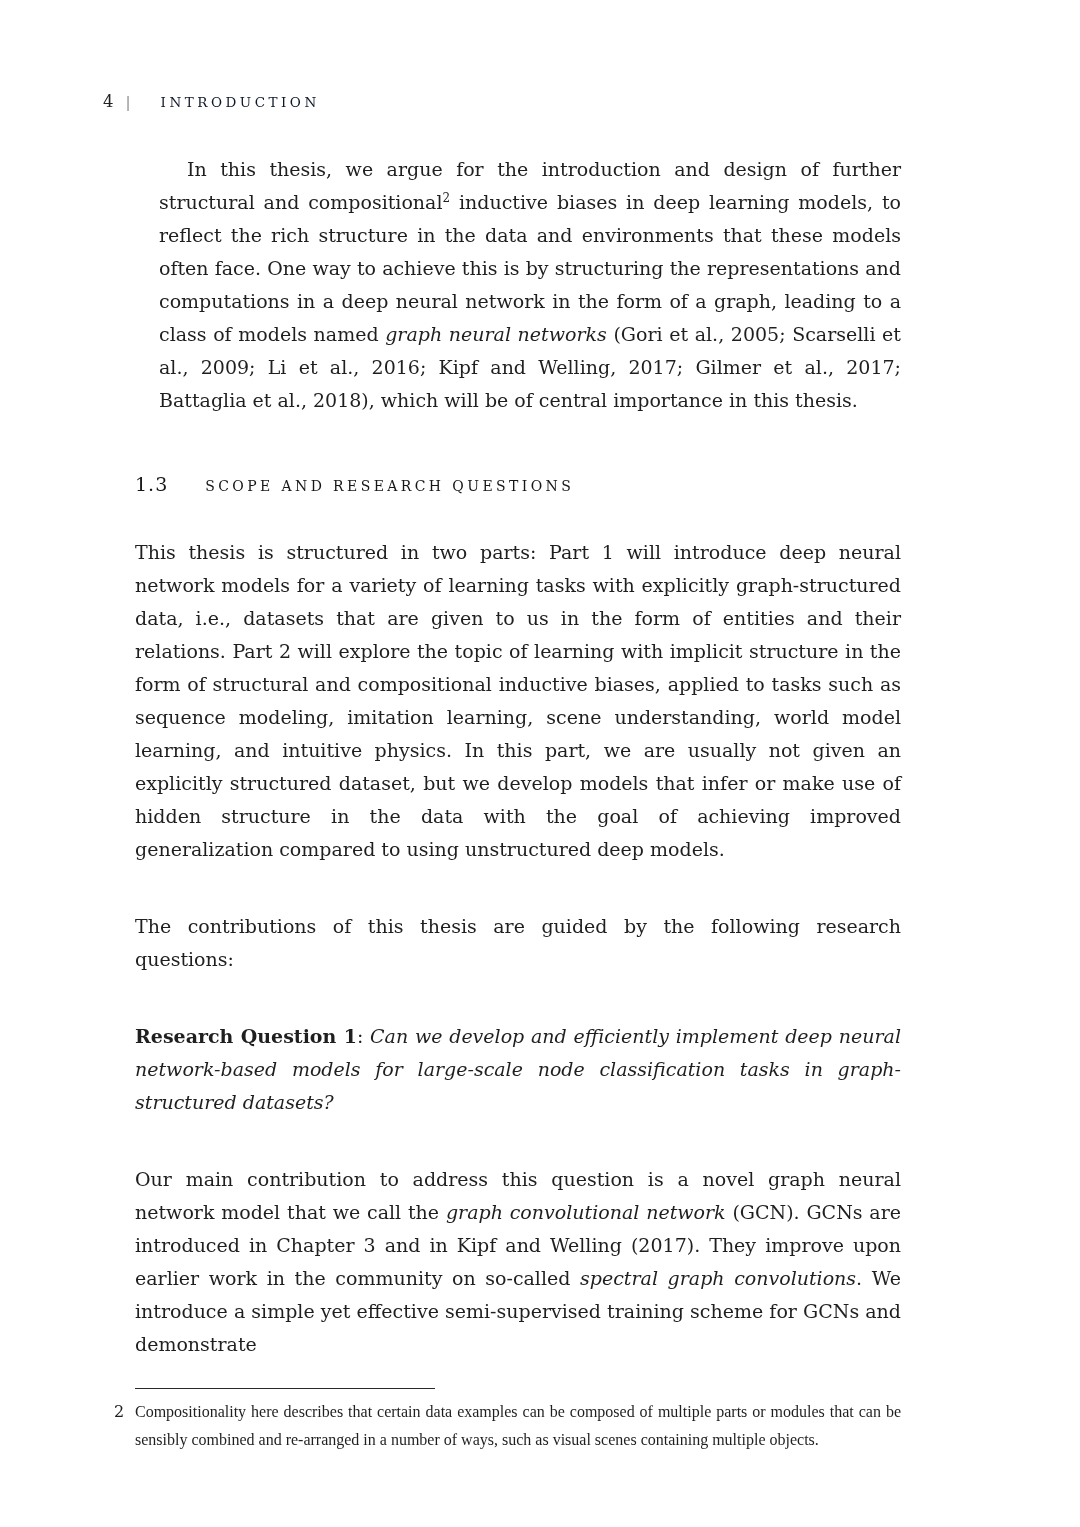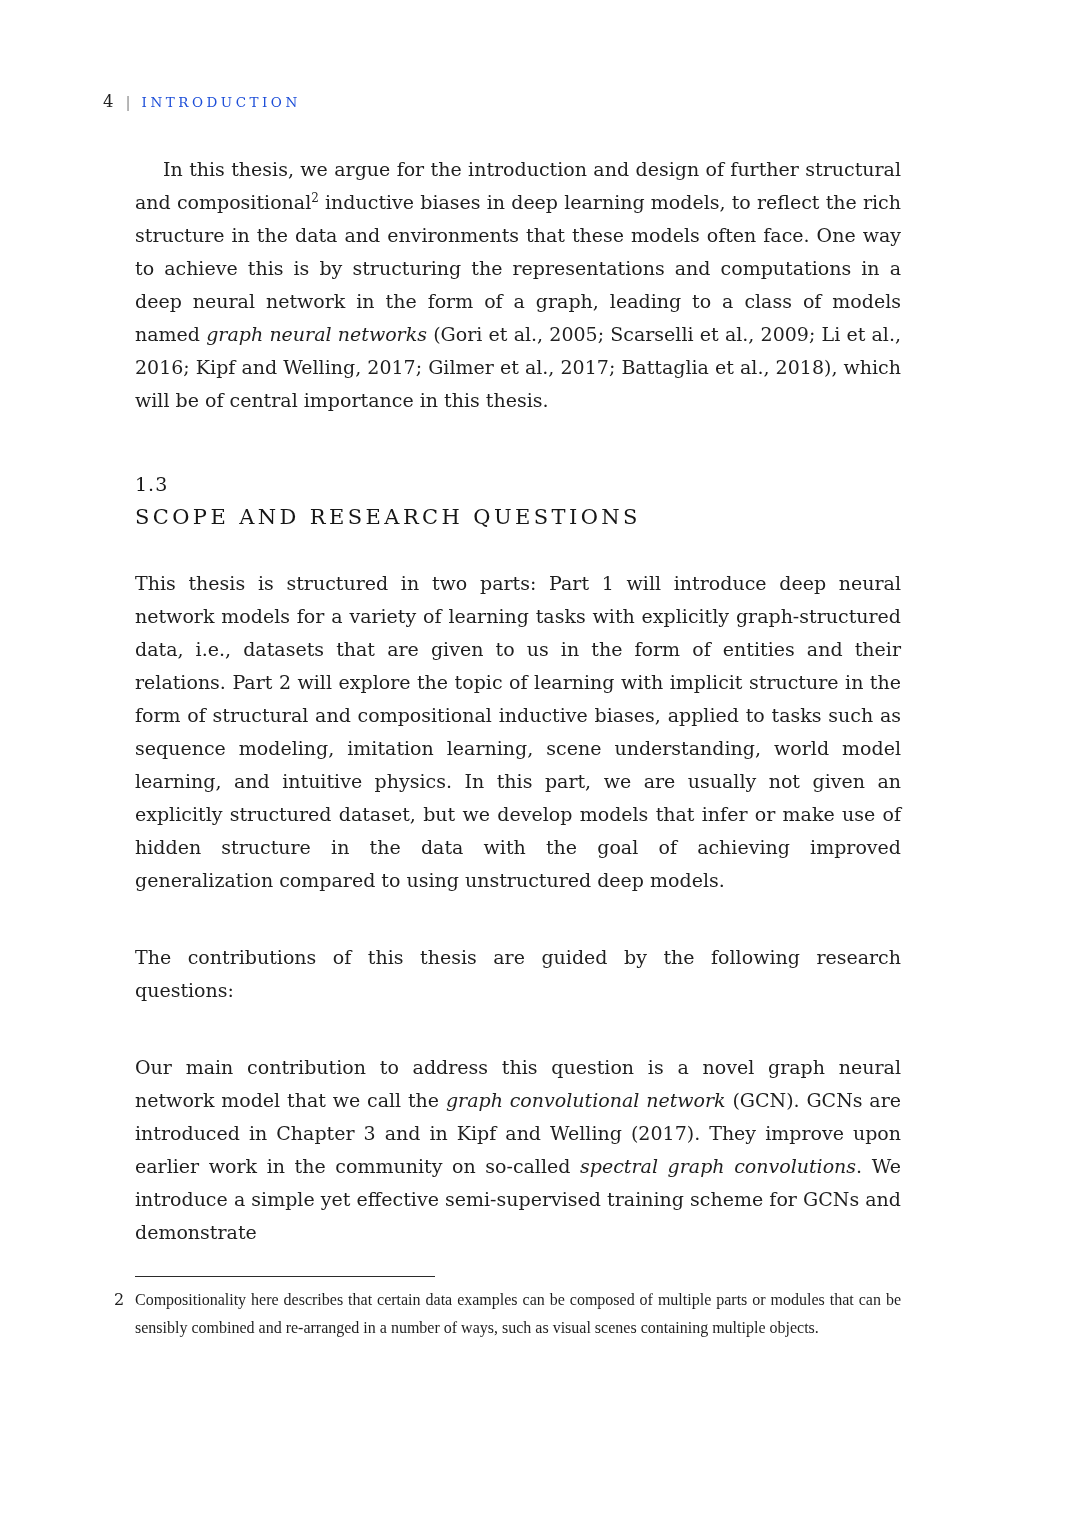--- a/index.html
+++ b/index.html
@@ -18,45 +18,44 @@
   }
   .running-header {
     position: absolute;
     top: 92px;
     left: 103px;
     display: flex;
     align-items: baseline;
   }
   .pagenum { font-size: 16.5px; color: #222; }
   .hdr-sep { margin: 0 11px 0 12px; color: #8a8a8a; font-size: 15px; }
-  .running-head { font-size: 13.5px; letter-spacing: 3.5px; color: #1d4ed8; }
+  .running-head { font-size: 13.5px; letter-spacing: 3.5px; color: #0f172a; margin-left: 19px; }
 
   .text-block {
     position: absolute;
     top: 153px;
     left: 135px;
     width: 766px;
     font-size: 19px;
     line-height: 33px;
     text-align: justify;
   }
   p { margin: 0; }
-  .indent { text-indent: 28px; }
+  .indent { text-indent: 28px; margin-left: 24px; }
   .gap { margin-top: 44px; }
 
   .section-heading {
     margin: 51px 0 33px 0;
     font-weight: 400;
     display: flex;
     align-items: baseline;
     text-align: left;
-    flex-direction: column;
   }
   .sec-num { font-size: 19px; letter-spacing: 1px; margin-right: 37px; color: #161616; }
-  .sec-title { font-size: 21px; letter-spacing: 3.4px; color: #161616; }
+  .sec-title { font-size: 14px; letter-spacing: 3.4px; color: #161616; }
 
   .fnref { font-size: 12px; vertical-align: super; line-height: 0; }
   em { font-style: italic; }
   strong { font-weight: 700; }
 
   .footnote { margin-top: 27px; }
   .footnote-rule {
     width: 300px;
     height: 0;
     border-top: 1.6px solid #2a2a2a;
@@ -87,20 +86,21 @@
 
     <h2 class="section-heading">
       <span class="sec-num">1.3</span>
       <span class="sec-title">SCOPE AND RESEARCH QUESTIONS</span>
     </h2>
 
     <p>This thesis is structured in two parts: Part 1 will introduce deep neural network models for a variety of learning tasks with explicitly graph-structured data, i.e., datasets that are given to us in the form of entities and their relations. Part 2 will explore the topic of learning with implicit structure in the form of structural and compositional inductive biases, applied to tasks such as sequence modeling, imitation learning, scene understanding, world model learning, and intuitive physics. In this part, we are usually not given an explicitly structured dataset, but we develop models that infer or make use of hidden structure in the data with the goal of achieving improved generalization compared to using unstructured deep models.</p>
 
     <p class="gap">The contributions of this thesis are guided by the following research questions:</p>
 
+    <p class="gap"><strong>Research Question 1</strong><span>: </span><em>Can we develop and efficiently implement deep neural network-based models for large-scale node classification tasks in graph-structured datasets?</em></p>
 
     <p class="gap"><span>Our main contribution to address this question is a novel graph neural network model that we call the </span><em>graph convolutional network</em><span> (GCN). GCNs are introduced in Chapter 3 and in Kipf and Welling (2017). They improve upon earlier work in the community on so-called </span><em>spectral graph convolutions</em><span>. We introduce a simple yet effective semi-supervised training scheme for GCNs and demonstrate</span></p>
 
     <div class="footnote">
       <div class="footnote-rule"></div>
       <div class="footnote-item">
         <span class="fn-marker">2</span>
         <span class="fn-text">Compositionality here describes that certain data examples can be composed of multiple parts or modules that can be sensibly combined and re-arranged in a number of ways, such as visual scenes containing multiple objects.</span>
       </div>
     </div>

